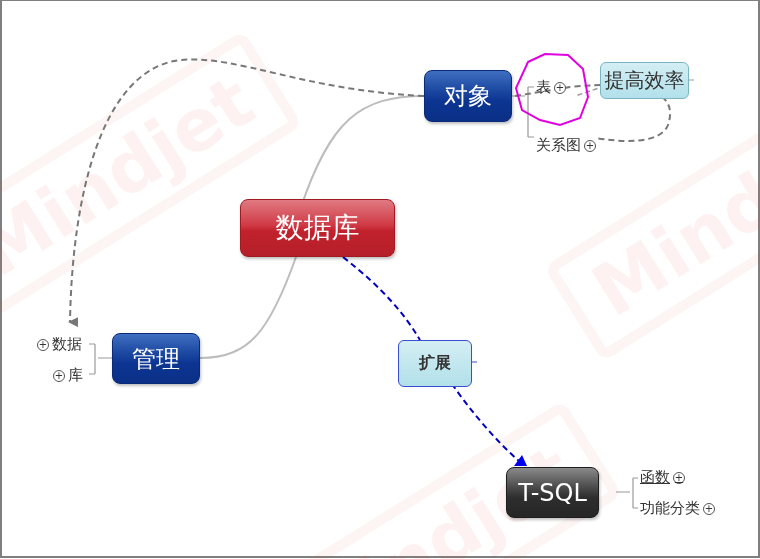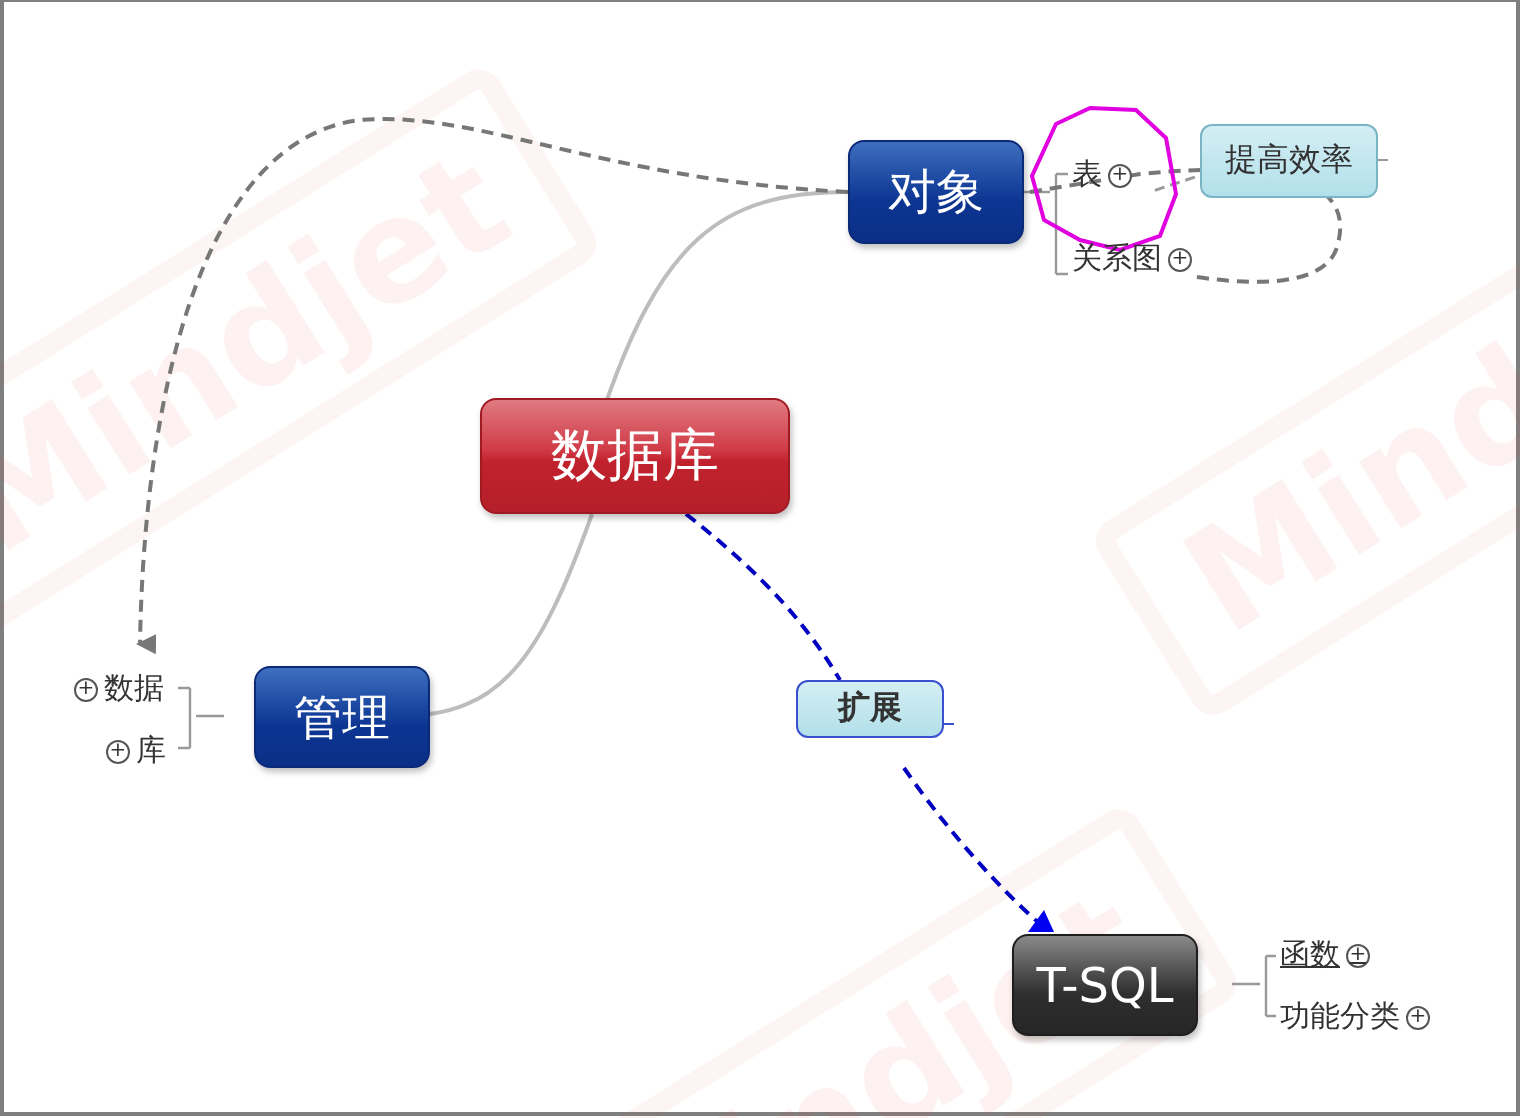--- a/index.html
+++ b/index.html
@@ -25,35 +25,35 @@
       color: #fff; font-size: 28px;
       box-shadow: 1px 2px 3px rgba(0,0,0,0.25);
     }
     .node-blue {
       background: linear-gradient(to bottom, #3f6fc0 0%, #1b47a0 40%, #0c3592 60%, #0a2f86 100%);
       border: 1px solid #0a2a78;
       color: #fff; font-size: 24px;
       box-shadow: 1px 2px 3px rgba(0,0,0,0.25);
     }
     .node-object { left: 424px; top: 70px; width: 88px; height: 52px; }
-    .node-manage { left: 127px; top: 333px; width: 88px; height: 51px; justify-content: center; }
+    .node-manage { left: 112px; top: 333px; width: 88px; height: 51px; justify-content: center; }
     .node-tsql {
       left: 506px; top: 467px; width: 93px; height: 51px;
       background: linear-gradient(to bottom, #8a8a8a 0%, #4a4a4a 40%, #2e2e2e 60%, #262626 100%);
       border: 1px solid #1e1e1e;
       color: #fff; font-size: 24px;
       box-shadow: 1px 2px 3px rgba(0,0,0,0.25);
     }
     .node-callout {
       background: linear-gradient(to bottom, #d4eef4 0%, #b2e0ea 100%);
       border: 1px solid #7bb5c4; color: #333; border-radius: 6px;
     }
-    .node-efficiency { left: 600px; top: 62px; width: 89px; height: 37px; font-size: 16px; }
+    .node-efficiency { left: 600px; top: 62px; width: 89px; height: 37px; font-size: 20px; }
     .node-extend {
-      left: 398px; top: 340px; width: 74px; height: 29px; font-size: 16px; font-weight: bold;
+      left: 398px; top: 340px; width: 74px; height: 47px; font-size: 16px; font-weight: bold;
       border: 1px solid #3a4fd0; color: #333;
     }
     .sub {
       position: absolute; font-size: 15px; color: #333; display: flex; align-items: center; gap: 3px;
       white-space: nowrap;
     }
     .plus {
       display: inline-block; width: 10px; height: 10px; border: 1px solid #555; border-radius: 50%;
       font-size: 10px; line-height: 10px; text-align: center; color: #333; background: #fff;
       font-family: "DejaVu Sans", sans-serif;
@@ -121,21 +121,21 @@
   <span>提高效率</span>
 </div>
 <div class="node node-callout node-extend">
   <span>扩展</span>
 </div>
 
 <div class="sub" style="left:536px; top:78px;">
   <span>表</span>
   <span class="plus">+</span>
 </div>
-<div class="sub" style="left:536px; top:120px;">
+<div class="sub" style="left:536px; top:136px;">
   <span>关系图</span>
   <span class="plus">+</span>
 </div>
 
 <div class="sub" style="left:37px; top:335px;">
   <span class="plus">+</span>
   <span>数据</span>
 </div>
 <div class="sub" style="left:53px; top:366px;">
   <span class="plus">+</span>

